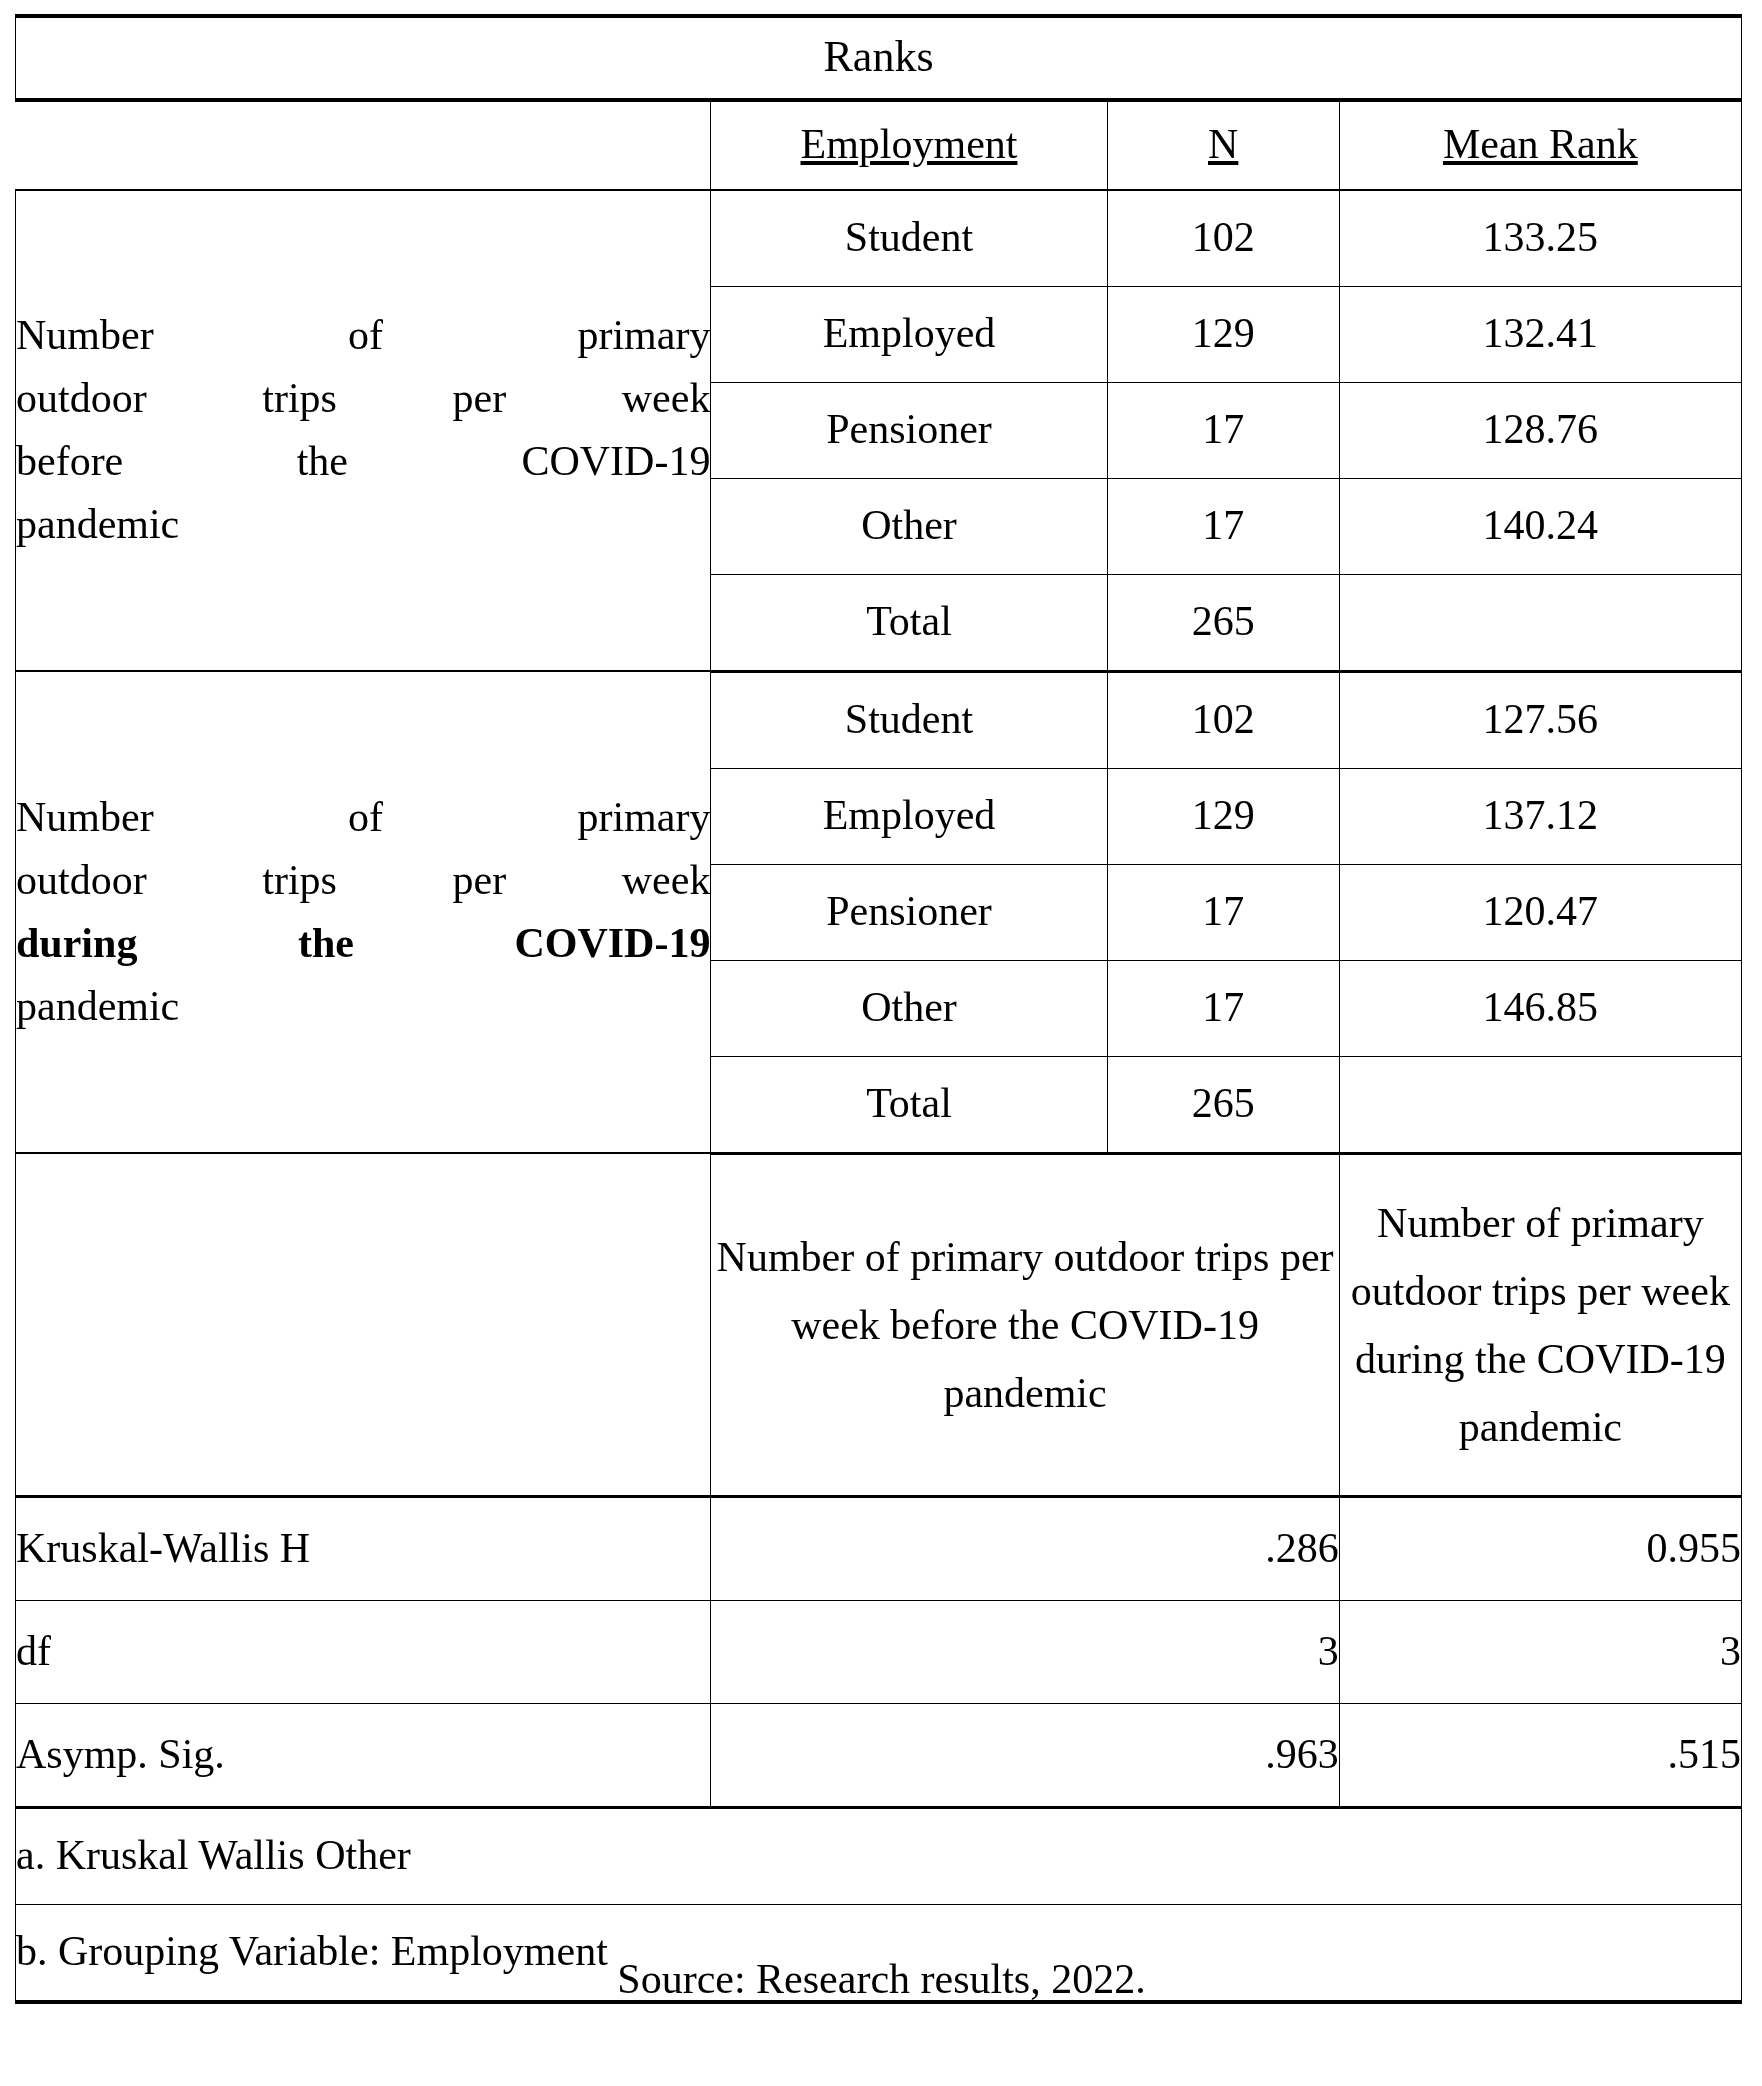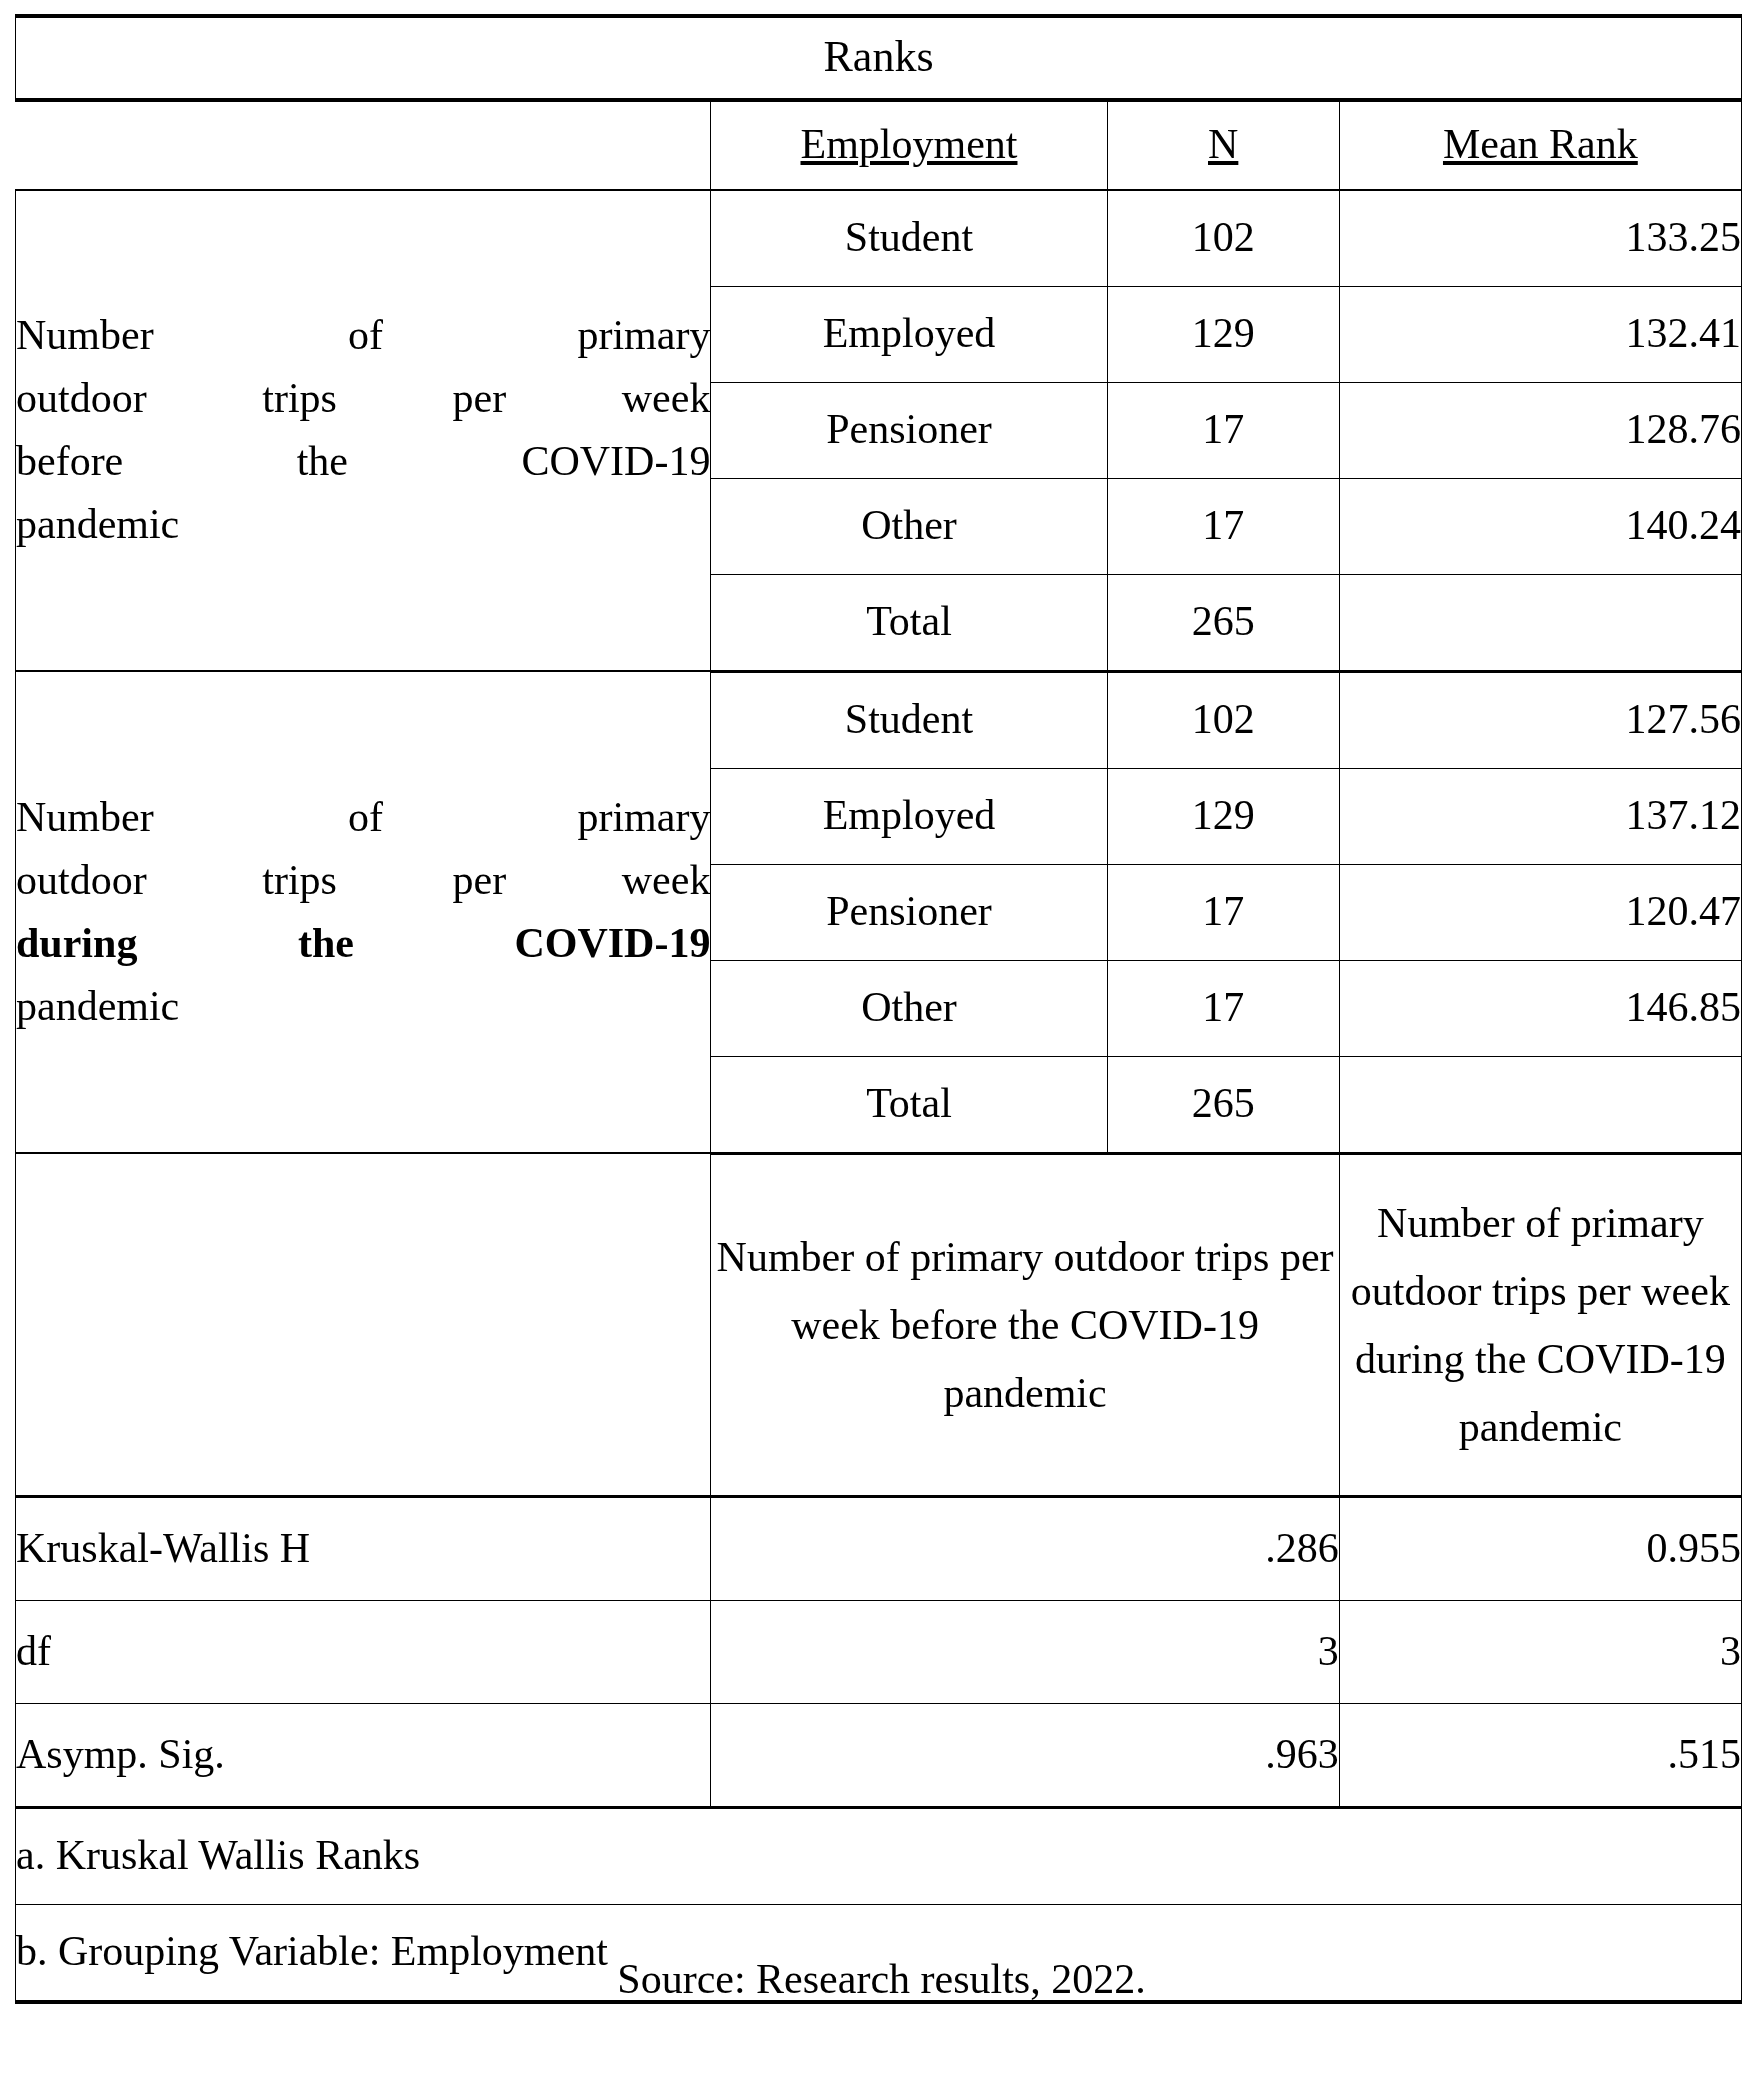--- a/index.html
+++ b/index.html
@@ -70,21 +70,21 @@
     border-bottom-width: 2.7px !important;
   }
   .varlabel .lastline {
     text-align-last: left;
   }
 
   
   .grp  { text-align: center; height: 95px; }
   .ncol { text-align: center; height: 95px; }
   .mrank {
-    text-align: right;
+    text-align: center;
     padding-left: 31px;
     height: 95px;
   }
   .blockend td { border-bottom-width: 3.4px !important; }
 
   
   .ts-head-blank {
     height: 340px;
     border-bottom-width: 3.4px !important;
   }
@@ -234,21 +234,21 @@
         <td class="ts-val" colspan="2">3</td>
         <td class="ts-val">3</td>
       </tr>
       <tr class="ts-last">
         <td class="ts-rowlabel">Asymp. Sig.</td>
         <td class="ts-val" colspan="2">.963</td>
         <td class="ts-val">.515</td>
       </tr>
 
       <tr>
-        <td class="footnote" colspan="4">a. Kruskal Wallis Ranks</td>
+        <td class="footnote" colspan="4">a. Kruskal Wallis Other</td>
       </tr>
       <tr>
         <td class="footnote footnote-last" colspan="4">b. Grouping Variable: Employment</td>
       </tr>
 
     </tbody>
   </table>
 
   <div class="source">Source: Research results, 2022.</div>
 

